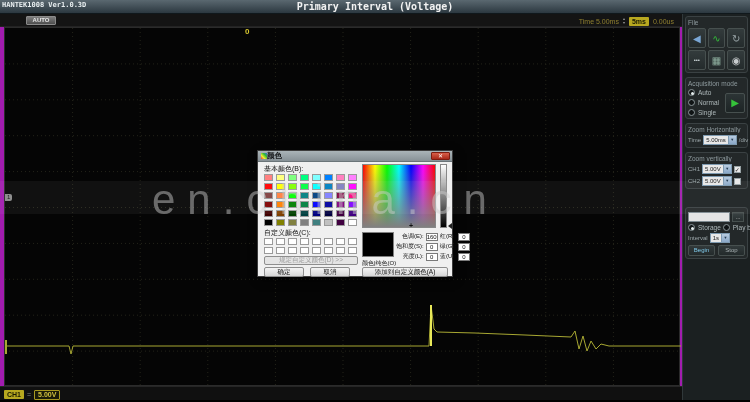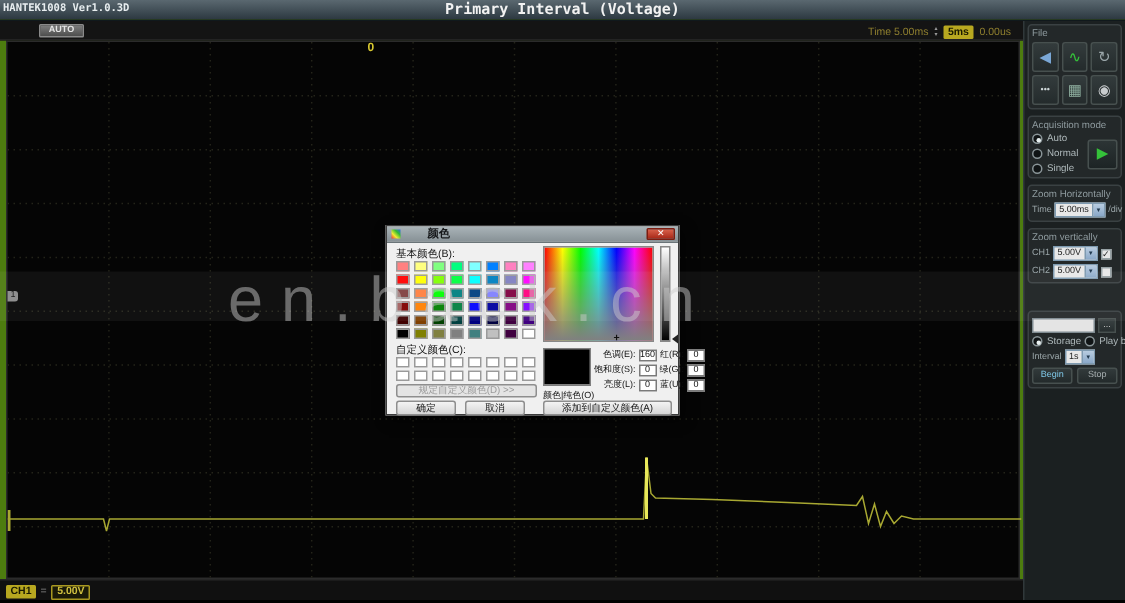--- a/index.html
+++ b/index.html
@@ -1,18 +1,18 @@
 <!DOCTYPE html>
 <html><head>
 <meta charset="utf-8">
 <style>
   * { margin:0; padding:0; box-sizing:border-box; }
   html,body { width:750px; height:402px; background:#000; overflow:hidden; }
   body { font-family:"Liberation Sans", sans-serif; }
-  .app { position:relative; width:750px; height:400px; background:#4d7c0f; overflow:hidden; }
+  .app { position:relative; width:750px; height:400px; background:#a21caf; overflow:hidden; }
 
   
   .titlebar { position:absolute; left:0; top:0; width:750px; height:14px;
     background:linear-gradient(#5a6870,#2c3840); border-bottom:1px solid #10181c;
     display:flex; align-items:center; }
   .brand { position:absolute; left:2px; top:1px; font-size:7px; font-weight:bold; color:#e8eef0;
     font-family:"DejaVu Sans Mono", monospace; letter-spacing:0px; white-space:nowrap; }
   .wtitle { width:100%; text-align:center; font-size:10px; font-weight:bold; color:#f2f2f2;
     font-family:"DejaVu Sans Mono", monospace; }
 
@@ -85,21 +85,21 @@
   
   .wmband { position:absolute; left:0; top:181px; width:750px; height:33px;
     background:rgba(255,255,255,0.05); z-index:50; pointer-events:none; }
   .watermark { position:absolute; left:152px; top:176px; z-index:51; pointer-events:none;
     font-size:42px; letter-spacing:12px; color:rgba(205,205,205,0.48); white-space:nowrap; }
 
   
   .dialog { position:absolute; left:257px; top:150px; width:196px; height:127px; z-index:40;
     background:#f0f0f0; border:1px solid #3c3c3c; box-shadow:2px 3px 8px rgba(0,0,0,0.65); }
   .dlg-title { position:relative; height:11px; background:linear-gradient(#aab4b8,#879196);
-    border-bottom:1px solid #6a7478; display:flex; align-items:center; padding-left:3px; gap:18px; }
+    border-bottom:1px solid #6a7478; display:flex; align-items:center; padding-left:3px; gap:0; }
   .dlg-icon { width:6px; height:6px; background:linear-gradient(45deg,#e33,#ee3,#3b3,#36e); flex:none; }
   .dlg-title-text { font-size:7.5px; color:#16181a; font-weight:bold; }
   .dlg-close { position:absolute; right:2px; top:1px; width:19px; height:8px;
     background:linear-gradient(#d8604a,#a82818); border:1px solid #7c1c10; border-radius:1px;
     color:#fff; font-size:6px; line-height:7px; text-align:center; cursor:pointer; }
   .dlg-body { position:relative; width:100%; height:115px; font-size:7.5px; color:#111; }
   .dlabel { position:absolute; font-size:7px; color:#111; white-space:nowrap; }
   #basic-grid, #custom-grid { position:absolute; display:grid; grid-template-columns:repeat(8,9px);
     gap:2px 3px; }
   #basic-grid { left:6px; top:12px; }
@@ -285,21 +285,21 @@
         </span>
       </div>
       <div class="srow" style="justify-content:space-between;">
         <span class="sbtn b1">Begin</span>
         <span class="sbtn b2">Stop</span>
       </div>
     </div>
   </div>
 
   <div class="wmband"></div>
-  <div class="watermark">en.back.cn</div>
+  <div class="watermark">en.china.cn</div>
 
   <div class="dialog">
     <div class="dlg-title">
       <span class="dlg-icon"></span>
       <span class="dlg-title-text">颜色</span>
       <span class="dlg-close">✕</span>
     </div>
     <div class="dlg-body">
       <span class="dlabel" style="left:6px; top:2px;">基本颜色(B):</span>
       <div id="basic-grid">

